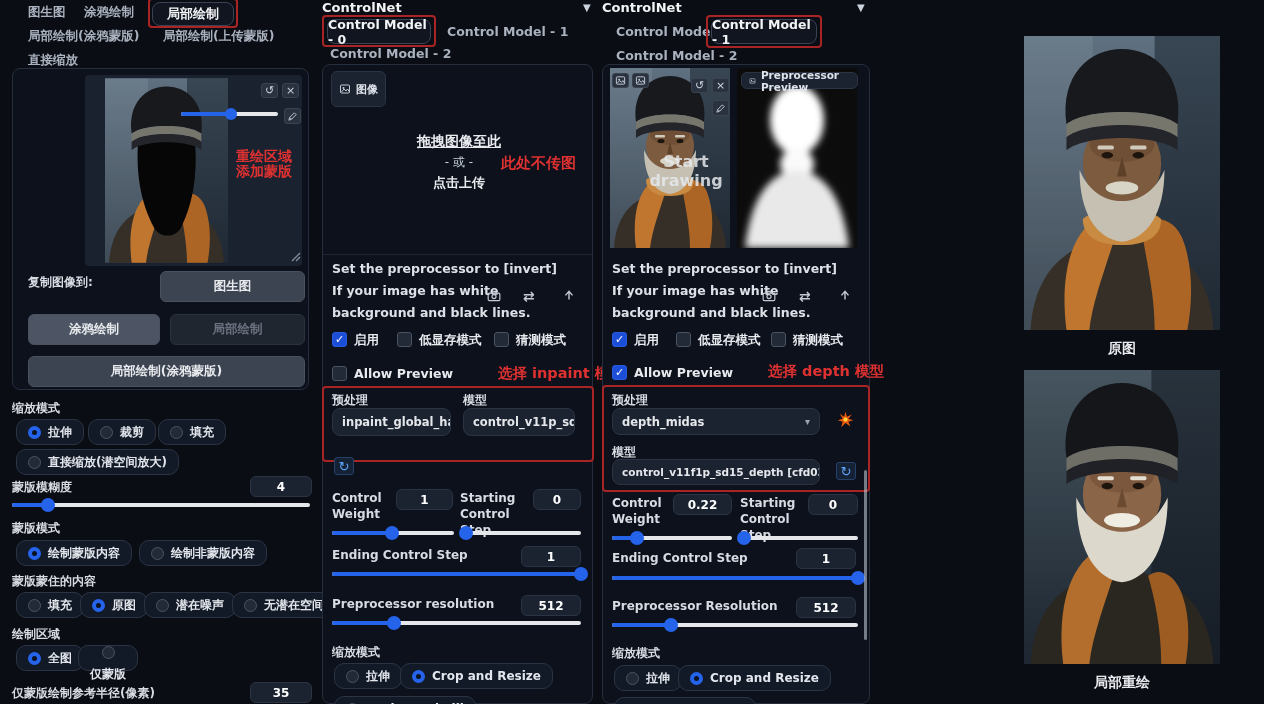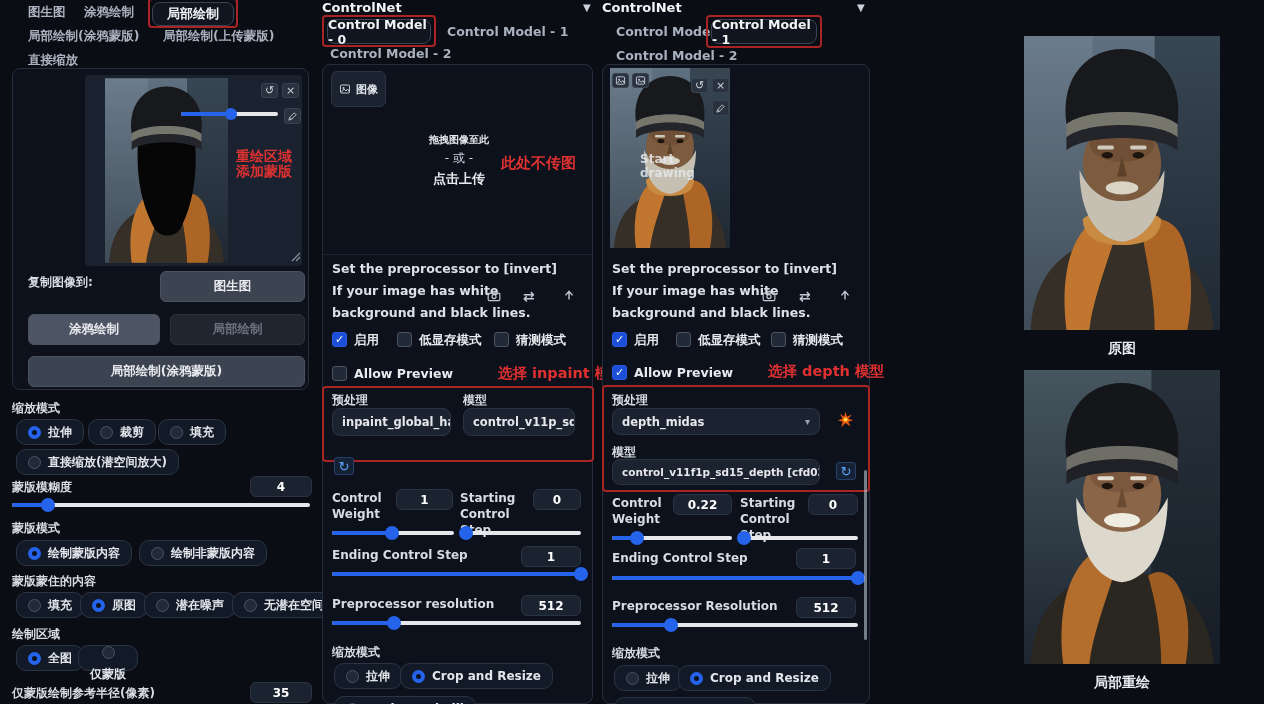--- a/index.html
+++ b/index.html
@@ -278,21 +278,21 @@
 
   <div class="abs panel" style="left:322px;top:64px;width:271px;height:640px;"></div>
   <div class="abs" style="left:323px;top:65px;width:269px;height:190px;border-bottom:1px solid #1d2534;">
     <div class="imgtab abs" style="left:8px;top:6px;height:36px;">
       <svg width="12" height="12" class="icn">
           <use href="#ic-img"></use>
         </svg>
       <span>图像</span>
     </div>
     <div class="abs" style="left:58px;top:68px;width:156px;text-align:center;color:#e8eaee;">
-      <div style="font-size:10px;font-weight:700;">拖拽图像至此</div>
+      <div style="font-size:14px;font-weight:700;text-decoration:underline;">拖拽图像至此</div>
       <div style="font-size:12px;margin-top:3px;color:#cbd2dc;">- 或 -</div>
       <div style="font-size:13px;font-weight:700;margin-top:3px;">点击上传</div>
     </div>
     <div class="abs red" style="left:178px;top:89px;font-size:15px;">此处不传图</div>
   </div>
 
   <div class="abs hint" style="left:332px;top:261px;">Set the preprocessor to [invert]</div>
   <div class="abs hint" style="left:332px;top:283px;">If your image has white</div>
   <div class="abs hint" style="left:332px;top:305px;">background and black lines.</div>
   <svg class="abs icn" style="left:486px;top:289px;width:16px;height:14px;">
@@ -396,21 +396,32 @@
           <use href="#ic-img"></use>
         </svg>
       </div>
     <div class="abs minibtn" style="left:83px;top:10px;width:17px;height:15px;">↺</div>
     <div class="abs minibtn" style="left:104px;top:10px;width:17px;height:15px;">×</div>
     <div class="abs minibtn" style="left:104px;top:32px;width:17px;height:16px;">
         <svg width="11" height="11" class="icn">
           <use href="#ic-pencil"></use>
         </svg>
       </div>
-    <div class="abs" style="left:32px;top:84px;font-size:12px;color:rgba(229,231,235,.85);font-weight:600;">Start drawing</div>
+    <div class="abs" style="left:32px;top:84px;font-size:16px;color:rgba(229,231,235,.85);font-weight:600;text-align:center;">Start drawing</div>
+  </div>
+  <div class="abs" style="left:736px;top:68px;width:122px;height:180px;">
+    <svg class="fit">
+        <use href="#sym-depth"></use>
+      </svg>
+    <div class="imgtab abs" style="left:5px;top:4px;height:17px;font-size:10.5px;">
+      <svg width="10" height="10" class="icn">
+          <use href="#ic-img"></use>
+        </svg>
+      <span>Preprocessor Preview</span>
+    </div>
   </div>
 
   <div class="abs hint" style="left:612px;top:261px;">Set the preprocessor to [invert]</div>
   <div class="abs hint" style="left:612px;top:283px;">If your image has white</div>
   <div class="abs hint" style="left:612px;top:305px;">background and black lines.</div>
   <svg class="abs icn" style="left:761px;top:289px;width:16px;height:14px;">
       <use href="#ic-cam"></use>
     </svg>
   <div class="abs icn" style="left:799px;top:288px;font-size:14px;font-weight:700;">⇄</div>
   <svg class="abs icn" style="left:838px;top:289px;width:14px;height:14px;">

